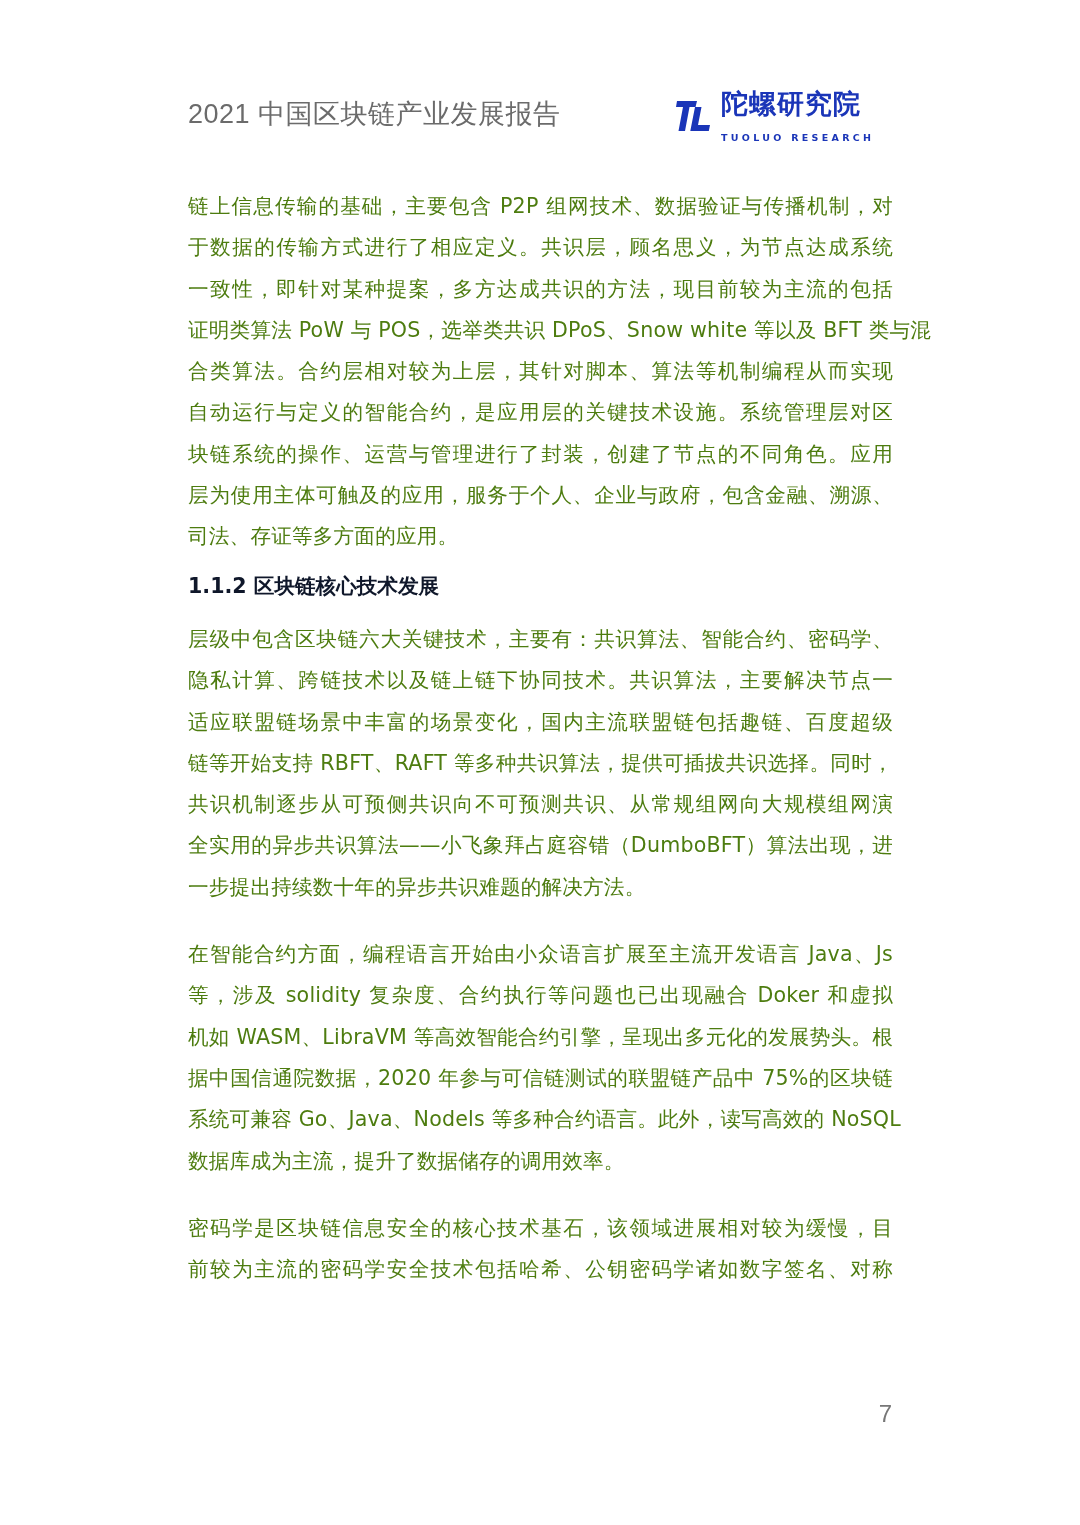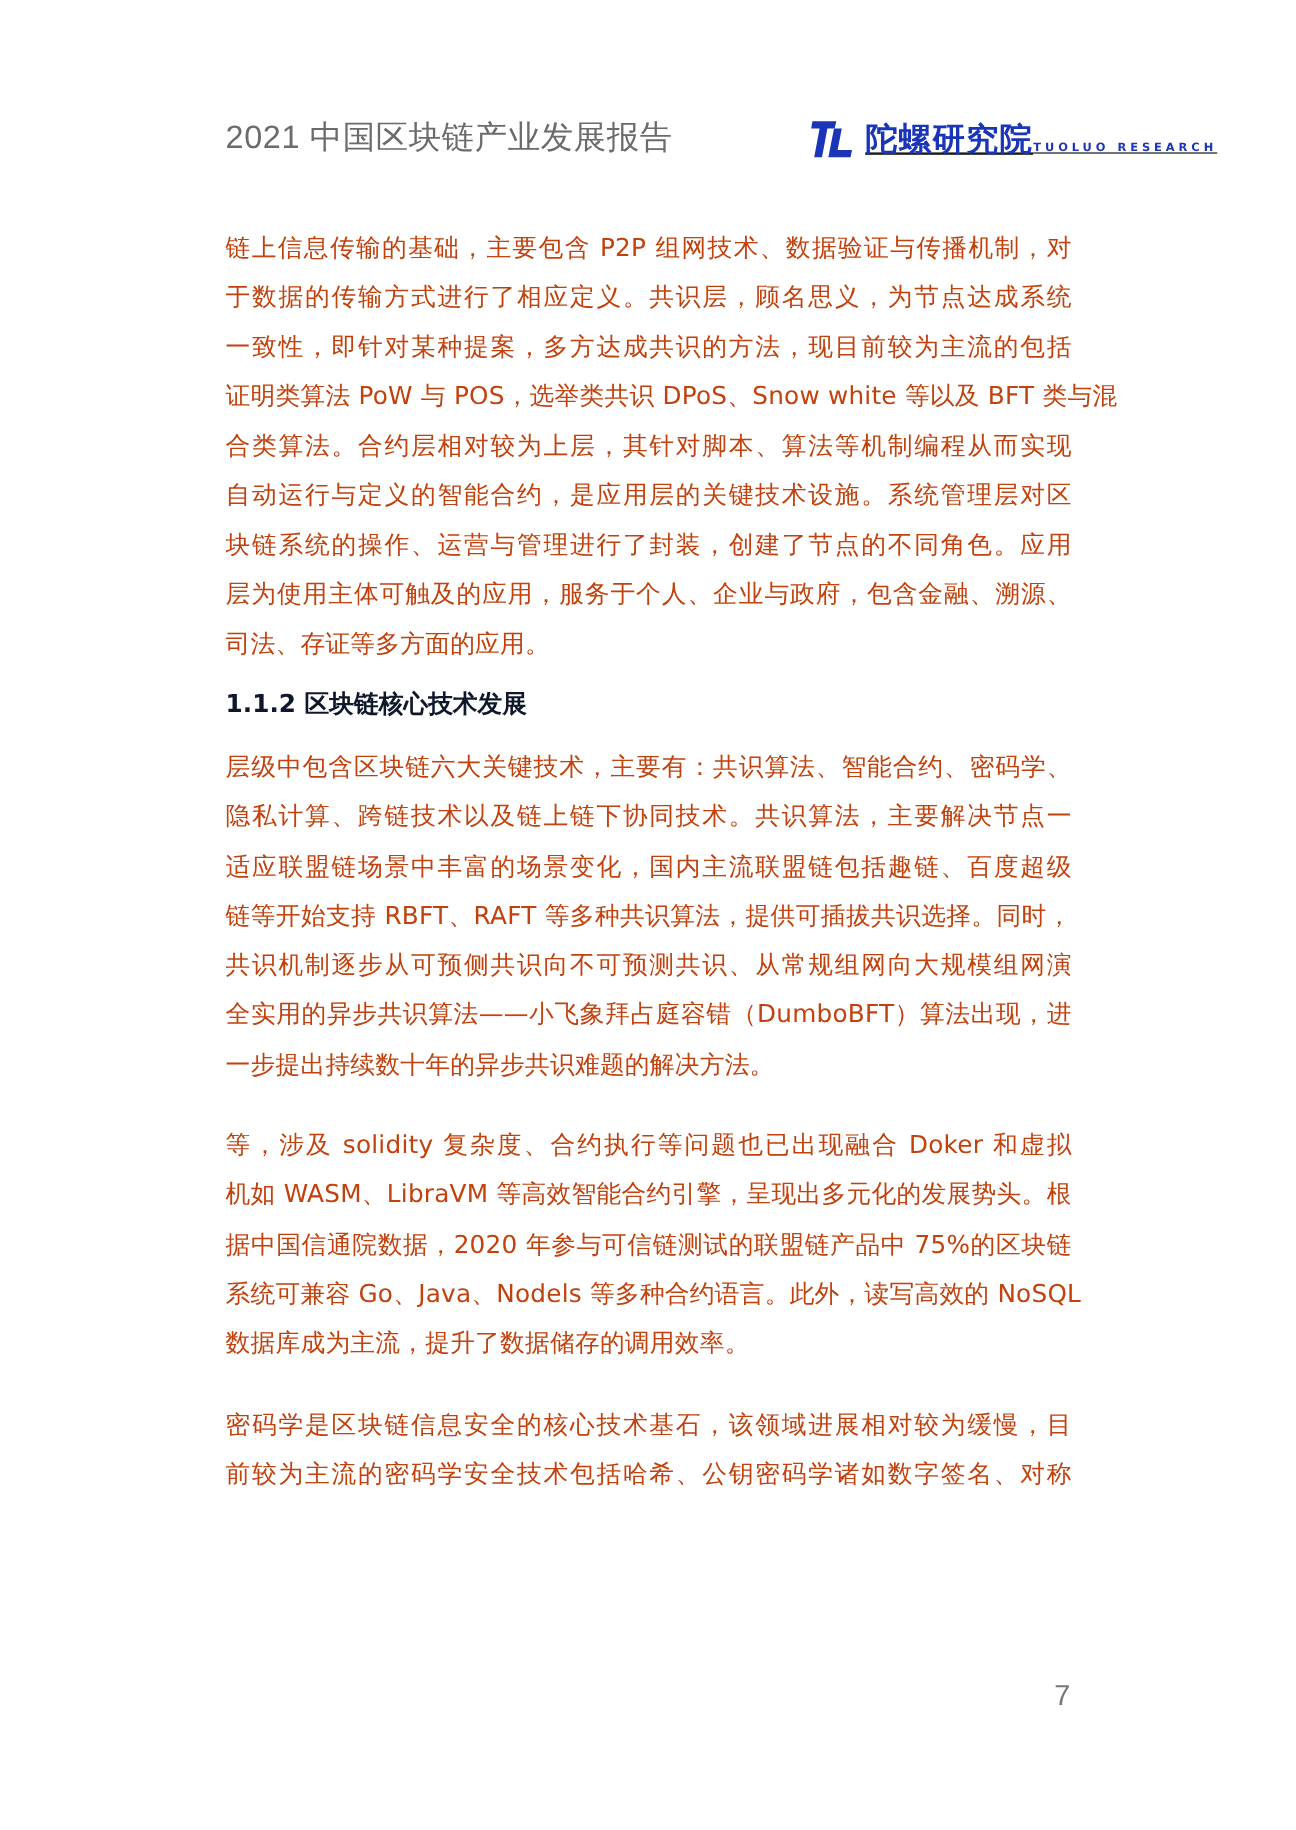--- a/index.html
+++ b/index.html
@@ -41,23 +41,22 @@
       align-items: center;
     }
     .logo-mark {
       width: 40px;
       height: 36px;
       display: block;
     }
     .logo-text {
       margin-left: 8px;
       display: flex;
-      flex-direction: row;
+      flex-direction: column;
       line-height: 1;
-      text-decoration: underline;
     }
     .logo-cn {
       font-size: 27px;
       font-weight: bold;
       color: #1a35b8;
       letter-spacing: 1px;
       white-space: nowrap;
     }
     .logo-en {
       font-size: 9.5px;
@@ -74,21 +73,21 @@
       top: 186px;
       width: 705px;
     }
     .para {
       margin: 0;
       font-size: 20.6px;
       line-height: 41.3px;
       text-align: justify;
       text-justify: inter-character;
       letter-spacing: 0.2px;
-      color: #c2410c;
+      color: #4d7c0f;
     }
     .para .line {
       display: block;
       white-space: nowrap;
       text-align-last: justify;
     }
     .para .line.last {
       text-align-last: left;
     }
     .heading {
@@ -155,20 +154,21 @@
     <span class="line">适应联盟链场景中丰富的场景变化，国内主流联盟链包括趣链、百度超级</span>
     <span class="line">链等开始支持 RBFT、RAFT 等多种共识算法，提供可插拔共识选择。同时，</span>
     <span class="line">共识机制逐步从可预侧共识向不可预测共识、从常规组网向大规模组网演</span>
     <span class="line">全实用的异步共识算法——小飞象拜占庭容错（DumboBFT）算法出现，进</span>
     <span class="line last">一步提出持续数十年的异步共识难题的解决方法。</span>
   </p>
 
   <div class="gap"></div>
 
   <p class="para">
+    <span class="line">在智能合约方面，编程语言开始由小众语言扩展至主流开发语言 Java、Js</span>
     <span class="line">等，涉及 solidity 复杂度、合约执行等问题也已出现融合 Doker 和虚拟</span>
     <span class="line">机如 WASM、LibraVM 等高效智能合约引擎，呈现出多元化的发展势头。根</span>
     <span class="line">据中国信通院数据，2020 年参与可信链测试的联盟链产品中 75%的区块链</span>
     <span class="line">系统可兼容 Go、Java、Nodels 等多种合约语言。此外，读写高效的 NoSQL</span>
     <span class="line last">数据库成为主流，提升了数据储存的调用效率。</span>
   </p>
 
   <div class="gap"></div>
 
   <p class="para">

